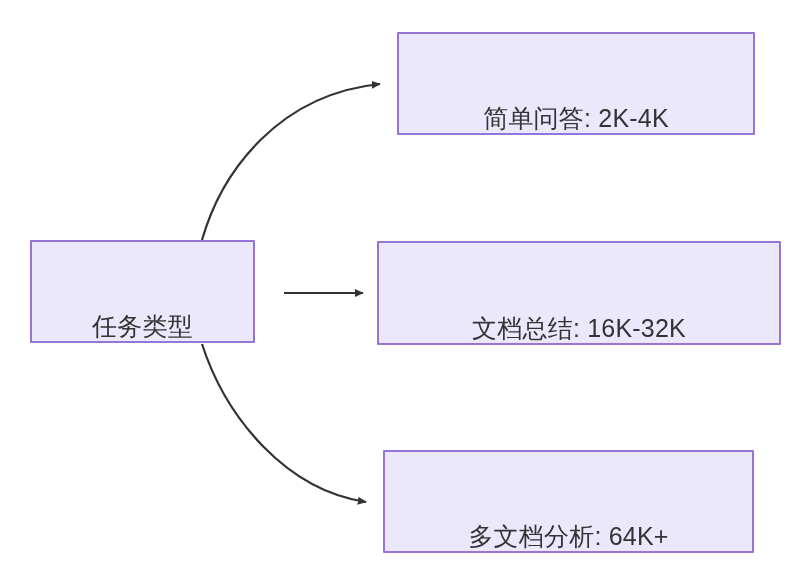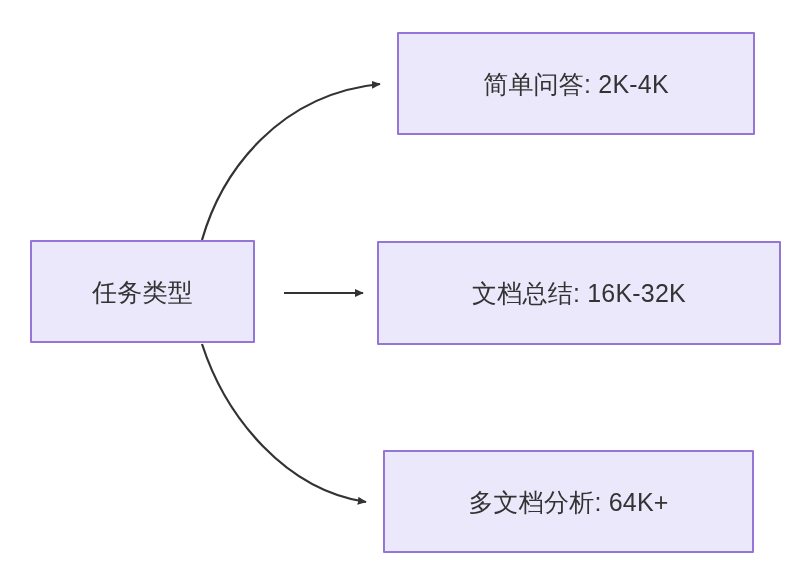--- a/index.html
+++ b/index.html
@@ -26,21 +26,21 @@
     height: 572px;
     pointer-events: none;
   }
   .node {
     position: absolute;
     box-sizing: border-box;
     background: #ebe8fb;
     border: 2px solid #9575d6;
     border-radius: 1px;
     display: flex;
-    align-items: center;
+    align-items: flex-end;
     justify-content: center;
   }
   .node-label {
     color: #333333;
     font-size: 25px;
     line-height: 1.2;
     letter-spacing: 0.2px;
     white-space: nowrap;
     text-align: center;
   }

